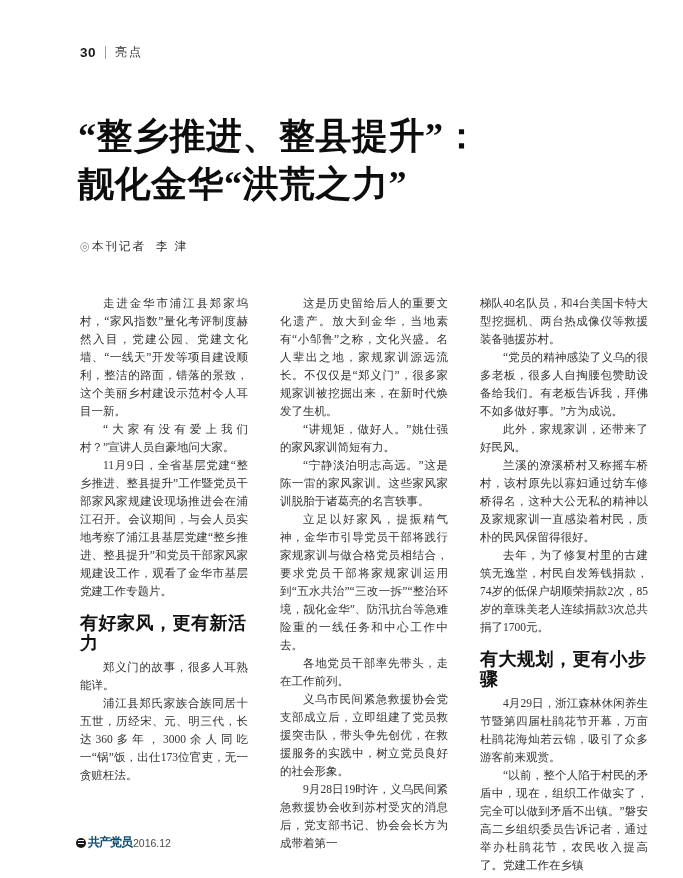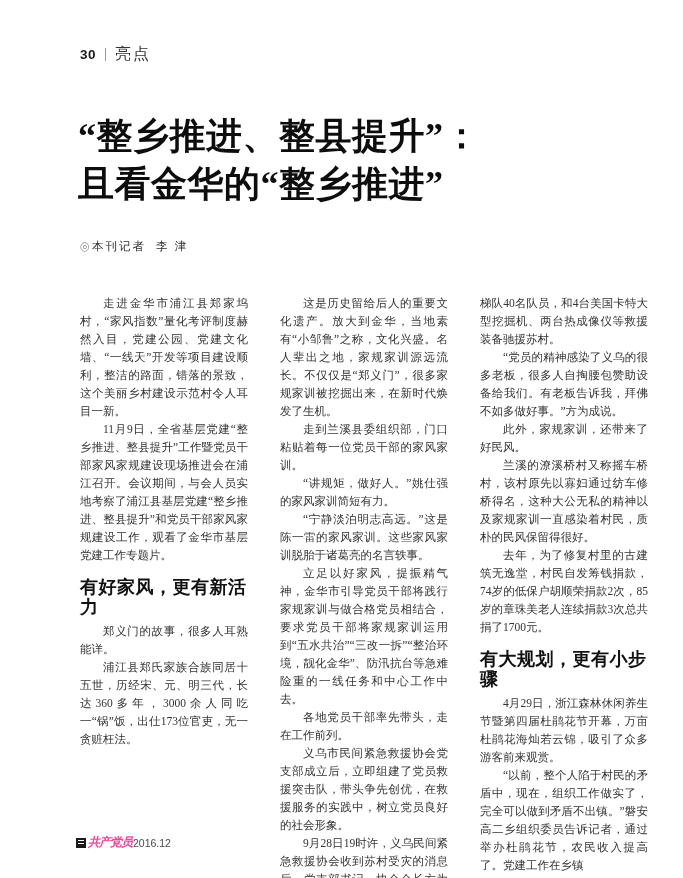--- a/index.html
+++ b/index.html
@@ -1,34 +1,34 @@
 <!DOCTYPE html>
 <html><head>
 <meta charset="utf-8">
 <style>
-  * { margin: 0; padding: 0; box-sizing: border-box; }
+  * { margin: 0; padding: 0; box-sizing: border-box; border-radius: 25px; }
   html, body { width: 683px; height: 878px; }
   body {
     background: #ffffff;
     font-family: "Liberation Serif", "DejaVu Serif", serif;
     color: #333;
     position: relative;
     overflow: hidden;
   }
   .page { position: absolute; inset: 0; }
 
   
   .header {
     position: absolute; top: 44px; left: 80px;
     display: flex; align-items: center;
     font-family: "Liberation Sans", "DejaVu Sans", sans-serif;
   }
   .page-num { font-size: 13.5px; font-weight: bold; color: #1a1a1a; letter-spacing: 0.5px; }
   .header-divider { width: 1px; height: 13px; background: #999; margin: 0 9px; }
-  .section-label { font-size: 16px; color: #333; letter-spacing: 2px; }
+  .section-label { font-size: 12px; color: #333; letter-spacing: 2px; }
 
   
   .title {
     position: absolute; top: 112px; left: 78px; width: 520px;
     font-size: 36px; line-height: 48px; font-weight: bold;
     color: #0d0d0d; letter-spacing: 0.5px;
     font-family: Liberation Serif, serif;
   }
 
   
@@ -64,60 +64,60 @@
   }
   .logo-mark {
     width: 10px; height: 10px; background: #1a1a1a; margin-right: 2px;
     position: relative; flex: 0 0 auto;
   }
   .logo-mark::after {
     content: ""; position: absolute; left: 2px; top: 2px; right: 2px; height: 1.5px;
     background: #fff; box-shadow: 0 3px 0 #fff;
   }
   .logo-text {
-    font-size: 12px; font-weight: bold; font-style: italic;
-    color: #ec4899; letter-spacing: -1px;
+    font-size: 12px; font-weight: bold; 
+    color: #0c4a6e; letter-spacing: -1px;
     font-family: "Liberation Serif", "DejaVu Serif", serif;
   }
   .issue-date {
     font-size: 10.5px; color: #4a4a4a; margin-left: 1px;
     font-family: "Liberation Sans", "DejaVu Sans", sans-serif;
   }
 </style>
 </head>
 <body>
 
 <div class="page">
 
   <div class="header">
     <span class="page-num">30</span>
     <span class="header-divider"></span>
     <span class="section-label">亮点</span>
   </div>
 
   <h1 class="title">
     <span>“整乡推进、整县提升”：</span><br>
-    <span>且看金华的“整乡推进”</span>
+    <span>靓化金华“洪荒之力”</span>
   </h1>
 
   <div class="byline">
     <span class="bullet">◎</span><span>本刊记者</span><span class="author">李 津</span>
   </div>
 
   <div class="columns" id="columns">
       <div class="col">
         <p class="para">走进金华市浦江县郑家坞村，“家风指数”量化考评制度赫然入目，党建公园、党建文化墙、“一线天”开发等项目建设顺利，整洁的路面，错落的景致，这个美丽乡村建设示范村令人耳目一新。</p>
+        <p class="para">“大家有没有爱上我们村？”宣讲人员自豪地问大家。</p>
         <p class="para">11月9日，全省基层党建“整乡推进、整县提升”工作暨党员干部家风家规建设现场推进会在浦江召开。会议期间，与会人员实地考察了浦江县基层党建“整乡推进、整县提升”和党员干部家风家规建设工作，观看了金华市基层党建工作专题片。</p>
         <h2 class="subhead">有好家风，更有新活力</h2>
         <p class="para">郑义门的故事，很多人耳熟能详。</p>
         <p class="para">浦江县郑氏家族合族同居十五世，历经宋、元、明三代，长达360多年，3000余人同吃一“锅”饭，出仕173位官吏，无一贪赃枉法。</p>
       </div>
       <div class="col">
         <p class="para">这是历史留给后人的重要文化遗产。放大到金华，当地素有“小邹鲁”之称，文化兴盛。名人辈出之地，家规家训源远流长。不仅仅是“郑义门”，很多家规家训被挖掘出来，在新时代焕发了生机。</p>
-        <p class="para">走到兰溪县委组织部，门口粘贴着每一位党员干部的家风家训。</p>
         <p class="para">“讲规矩，做好人。”姚仕强的家风家训简短有力。</p>
         <p class="para">“宁静淡泊明志高远。”这是陈一雷的家风家训。这些家风家训脱胎于诸葛亮的名言轶事。</p>
         <p class="para">立足以好家风，提振精气神，金华市引导党员干部将践行家规家训与做合格党员相结合，要求党员干部将家规家训运用到“五水共治”“三改一拆”“整治环境，靓化金华”、防汛抗台等急难险重的一线任务和中心工作中去。</p>
         <p class="para">各地党员干部率先带头，走在工作前列。</p>
         <p class="para">义乌市民间紧急救援协会党支部成立后，立即组建了党员救援突击队，带头争先创优，在救援服务的实践中，树立党员良好的社会形象。</p>
         <p class="para">9月28日19时许，义乌民间紧急救援协会收到苏村受灾的消息后，党支部书记、协会会长方为成带着第一</p>
       </div>
       <div class="col">
         <p class="para no-indent">梯队40名队员，和4台美国卡特大型挖掘机、两台热成像仪等救援装备驰援苏村。</p>
         <p class="para">“党员的精神感染了义乌的很多老板，很多人自掏腰包赞助设备给我们。有老板告诉我，拜佛不如多做好事。”方为成说。</p>

